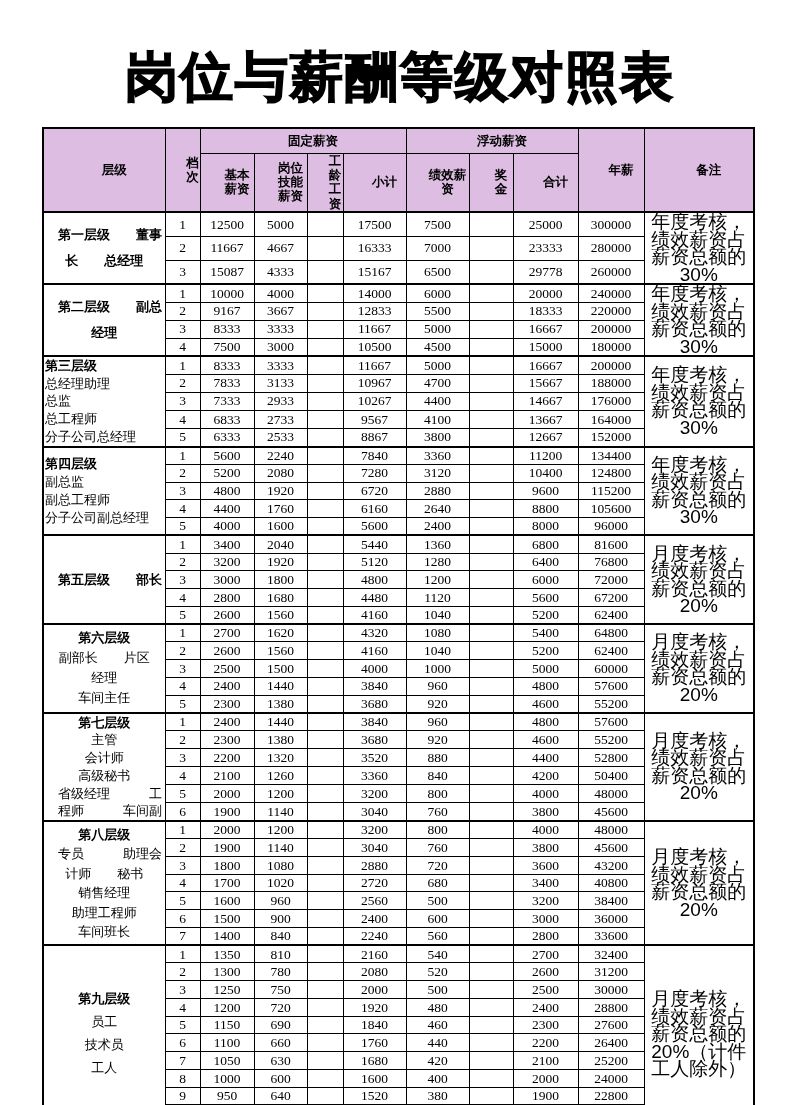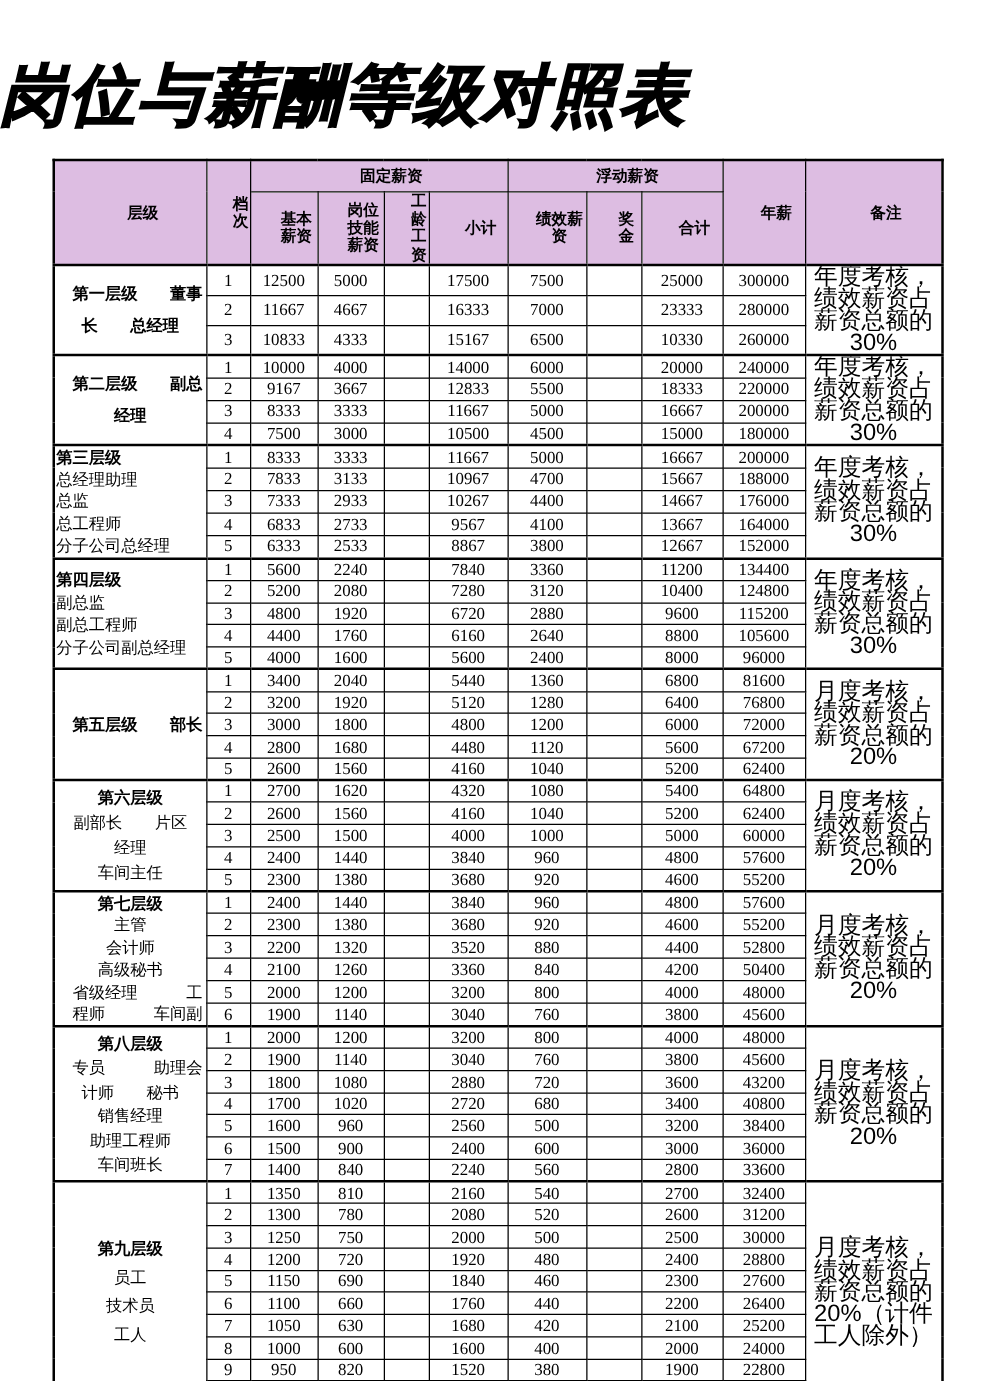--- a/index.html
+++ b/index.html
@@ -1,22 +1,22 @@
 <!DOCTYPE html>
 <html><head>
 <meta charset="utf-8">
 <style>
   html,body{margin:0;padding:0;}
   body{
     width:800px;height:1105px;position:relative;background:#ffffff;
     font-family:"Liberation Sans",sans-serif;color:#000;
   }
   .page-title{
-    position:absolute;top:44px;left:0;width:800px;
-    font-size:53px;font-weight:900;letter-spacing:2px;line-height:1.25;font-style:italic;
+    position:absolute;top:44px;left:0;width:800px;text-align:center;
+    font-size:53px;font-weight:900;letter-spacing:2px;line-height:1.25;
     -webkit-text-stroke:1.5px #000;
   }
   table.salary{
     position:absolute;left:42px;top:127px;width:711px;
     border-collapse:collapse;table-layout:fixed;
     border:2px solid #000;
   }
   th,td{border:1px solid #000;padding:0;text-align:center;vertical-align:middle;overflow:hidden;}
   thead th{background:#ddbde2;font-size:12.5px;font-weight:700;line-height:1.15;padding-left:20px;}
   thead tr.h1{height:25px;}
@@ -96,27 +96,27 @@
         <td class="num">4667</td>
         <td class="num"></td>
         <td class="num">16333</td>
         <td class="num">7000</td>
         <td class="num"></td>
         <td class="num">23333</td>
         <td class="num">280000</td>
       </tr>
       <tr class="sec-0">
         <td class="num">3</td>
-        <td class="num">10833</td>
+        <td class="num">15087</td>
         <td class="num">4333</td>
         <td class="num"></td>
         <td class="num">15167</td>
         <td class="num">6500</td>
         <td class="num"></td>
-        <td class="num">10330</td>
+        <td class="num">29778</td>
         <td class="num">260000</td>
       </tr>
       <tr class="sec-1 first-row">
         <td class="level-cell" rowspan="4">
           <div class="lvl-line lvl-first">第二层级　　副总</div>
           <div class="lvl-line">经理</div>
         </td>
         <td class="num">1</td>
         <td class="num">10000</td>
         <td class="num">4000</td>
@@ -659,21 +659,21 @@
         <td class="num"></td>
         <td class="num">1600</td>
         <td class="num">400</td>
         <td class="num"></td>
         <td class="num">2000</td>
         <td class="num">24000</td>
       </tr>
       <tr class="sec-8">
         <td class="num">9</td>
         <td class="num">950</td>
-        <td class="num">820</td>
+        <td class="num">640</td>
         <td class="num"></td>
         <td class="num">1520</td>
         <td class="num">380</td>
         <td class="num"></td>
         <td class="num">1900</td>
         <td class="num">22800</td>
       </tr>
       <tr class="sec-8">
         <td class="num">10</td>
         <td class="num">900</td>

